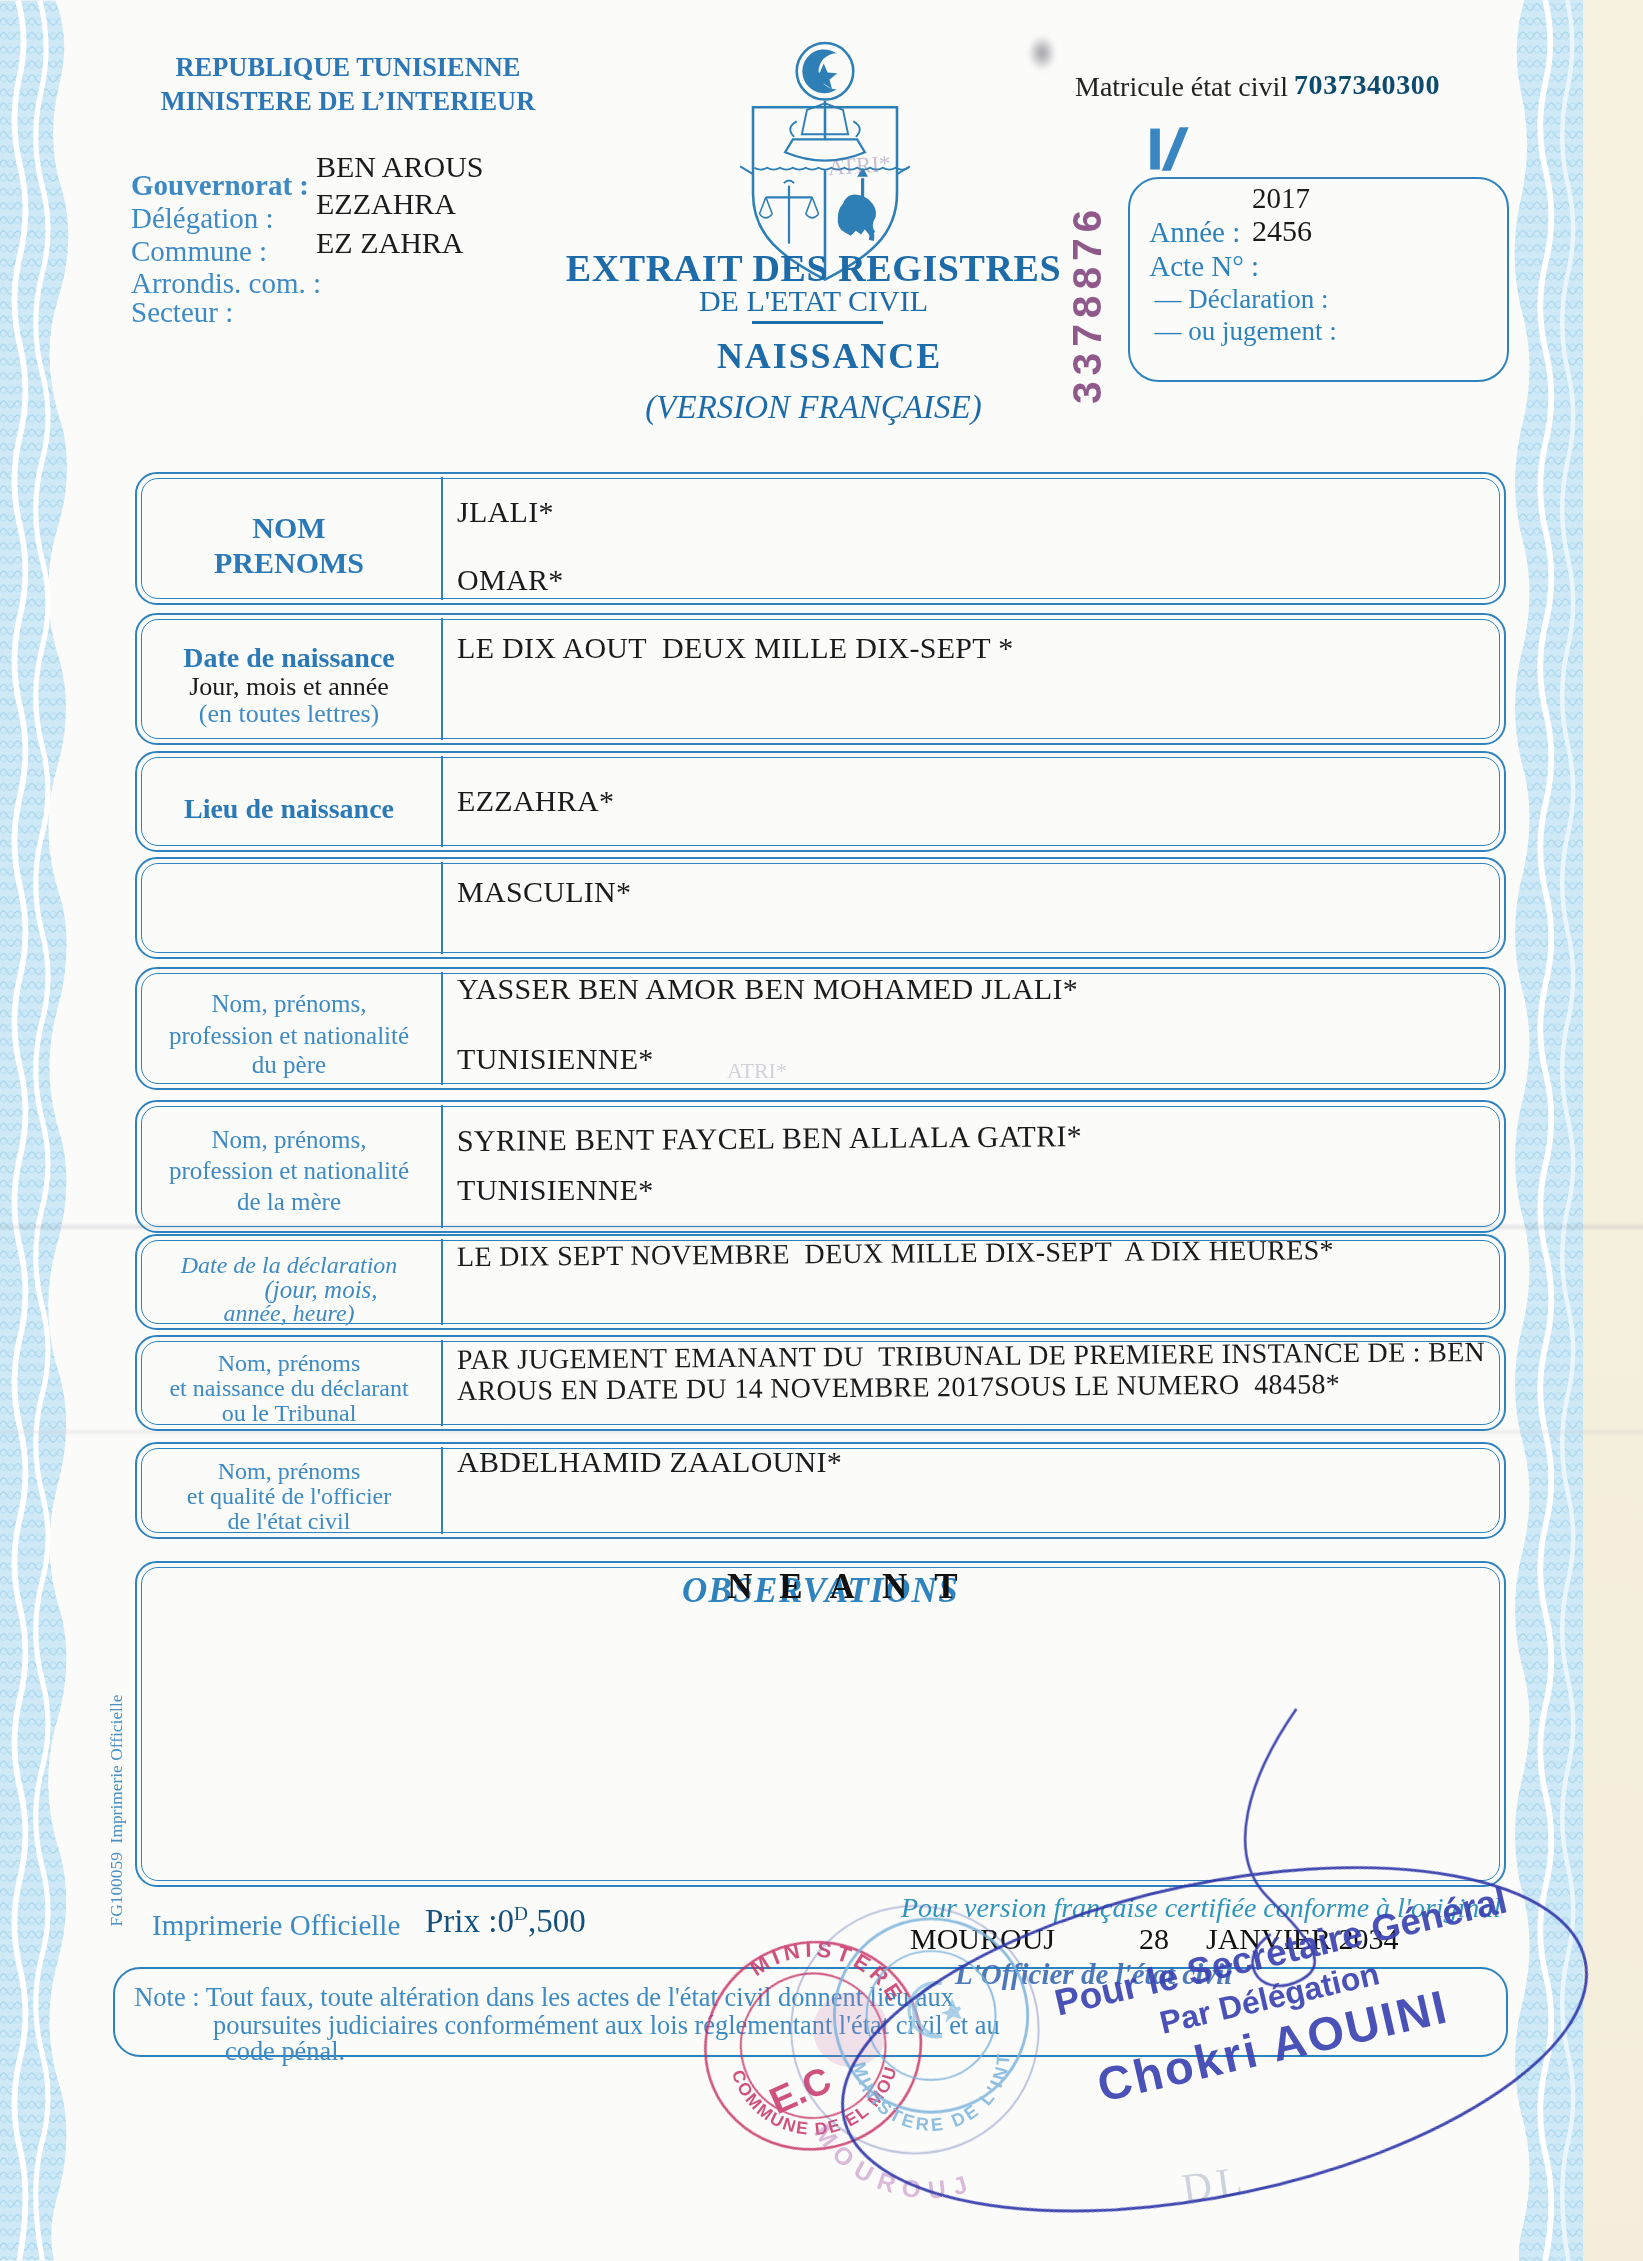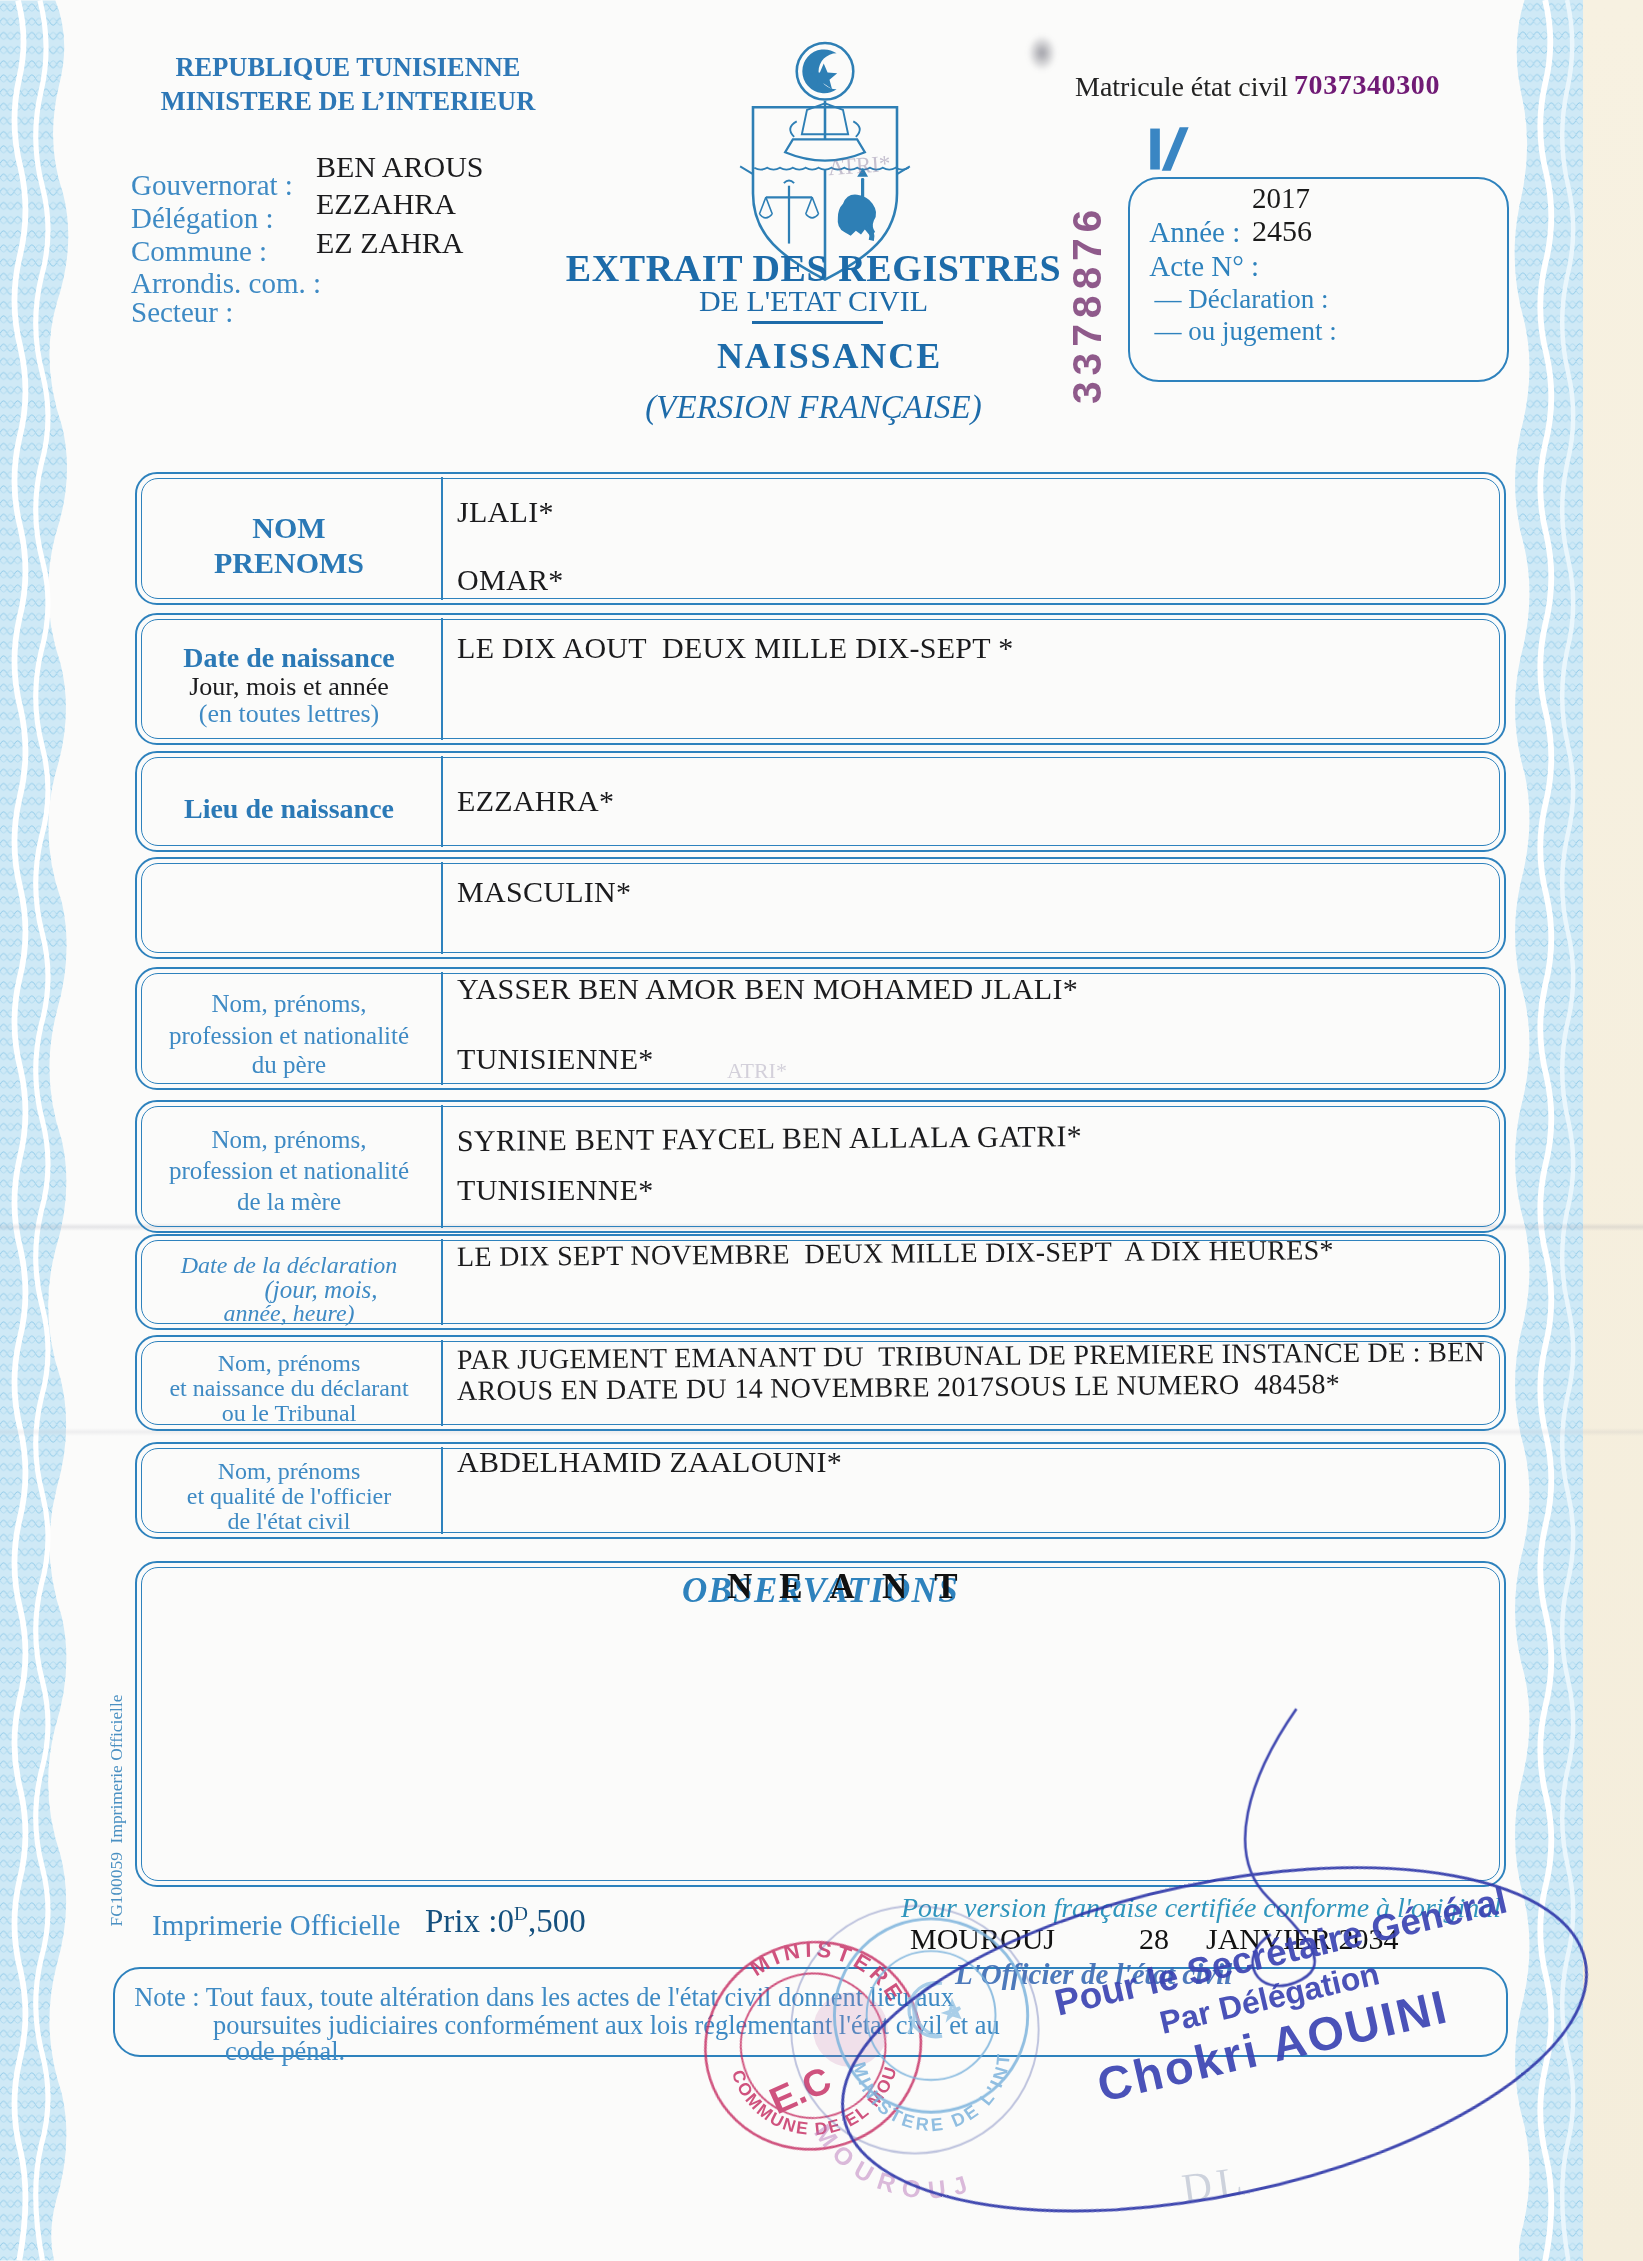--- a/index.html
+++ b/index.html
@@ -68,21 +68,21 @@
   <div class="abs" style="left:1583px;top:0;width:60px;height:2261px;background:linear-gradient(180deg,#f7f1e1,#f4eddb);"></div>
 
   <div class="crease" style="top:1223px;"></div>
   <div class="crease" style="top:1428px;opacity:.6"></div>
 
   <div class="abs center" style="left:116px;top:50px;width:464px;font-weight:bold;font-size:26.4px;color:#2d77b6;line-height:34px;">
     <div>REPUBLIQUE TUNISIENNE</div>
     <div>MINISTERE DE L’INTERIEUR</div>
   </div>
 
-  <div class="abs lblline" style="left:131px;top:169px;font-size:29px;">Gouvernorat :</div>
+  <div class="abs lblline" style="left:131px;top:169px;font-size:29px;font-weight:bold;">Gouvernorat :</div>
   <div class="abs lblline" style="left:131px;top:202px;font-size:29px;">Délégation :</div>
   <div class="abs lblline" style="left:131px;top:235px;font-size:29px;">Commune :</div>
   <div class="abs lblline" style="left:131px;top:267px;font-size:29px;">Arrondis. com. :</div>
   <div class="abs lblline" style="left:131px;top:296px;font-size:29px;">Secteur :</div>
 
   <div class="abs" style="left:316px;top:150px;font-size:30px;">BEN AROUS</div>
   <div class="abs" style="left:316px;top:187px;font-size:30px;">EZZAHRA</div>
   <div class="abs" style="left:316px;top:226px;font-size:30px;">EZ ZAHRA</div>
 
   <svg class="abs" style="left:735px;top:31px" width="180" height="258" viewBox="0 0 280 400">
@@ -118,21 +118,21 @@
     </g>
   </svg>
 
   <div class="abs center" style="left:516px;top:246px;width:595px;font-size:38px;font-weight:bold;color:var(--titleBlue);letter-spacing:0.6px;">EXTRAIT DES REGISTRES</div>
   <div class="abs center" style="left:516px;top:284px;width:595px;font-size:30px;color:var(--titleBlue);">DE L'ETAT CIVIL</div>
   <div class="abs" style="left:752px;top:321px;width:131px;height:3.2px;background:var(--titleBlue);"></div>
   <div class="abs center" style="left:532px;top:335px;width:595px;font-size:36px;font-weight:bold;color:var(--titleBlue);letter-spacing:1.9px;">NAISSANCE</div>
   <div class="abs center" style="left:516px;top:389px;width:595px;font-size:33px;font-style:italic;color:var(--titleBlue);">(VERSION FRANÇAISE)</div>
 
   <div class="abs" style="left:1075px;top:71px;font-size:28px;color:#222;">Matricule état civil</div>
-  <div class="abs" style="left:1294px;top:69px;font-size:28px;font-weight:bold;color:#701a75;letter-spacing:0.6px;">7037340300</div>
+  <div class="abs" style="left:1294px;top:69px;font-size:28px;font-weight:bold;color:#0c4a6e;letter-spacing:0.6px;">7037340300</div>
 
   <svg class="abs" style="left:1146px;top:126px" width="52" height="48" viewBox="0 0 80 75">
     <rect x="6" y="4" width="15" height="64" fill="#3a86c3"></rect>
     <polygon points="52,2 66,2 38,70 24,70" fill="#3a86c3"></polygon>
   </svg>
 
   <div class="abs" style="left:1128px;top:177px;width:377px;height:201px;border:2.6px solid var(--formBlue);border-radius:31px;">
     <div class="abs" style="left:122px;top:2.6px;font-size:29px;color:#1a1a1a;">2017</div>
     <div class="abs" style="left:19.3px;top:37px;font-size:29px;color:var(--formBlue);">Année :</div>
     <div class="abs" style="left:122px;top:35px;font-size:30px;color:#1a1a1a;">2456</div>

